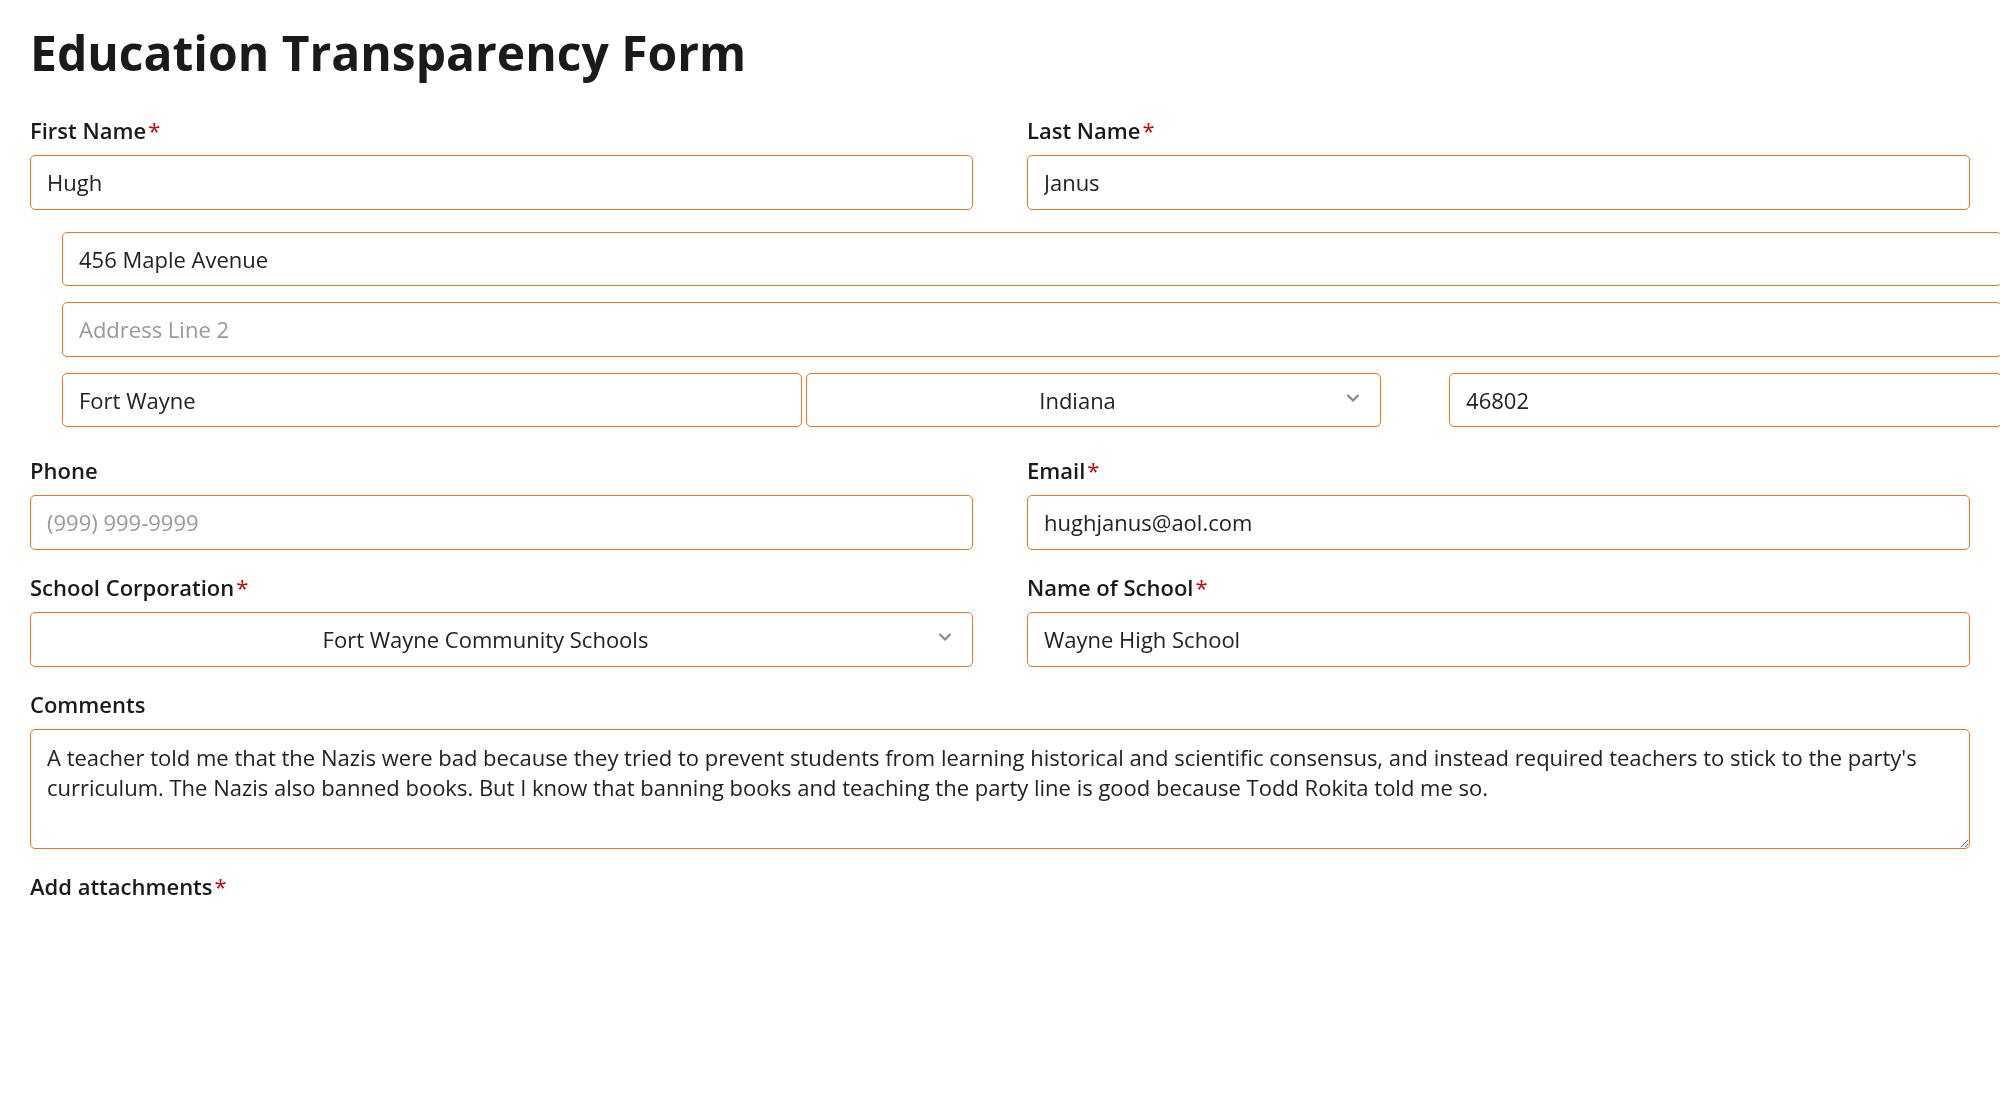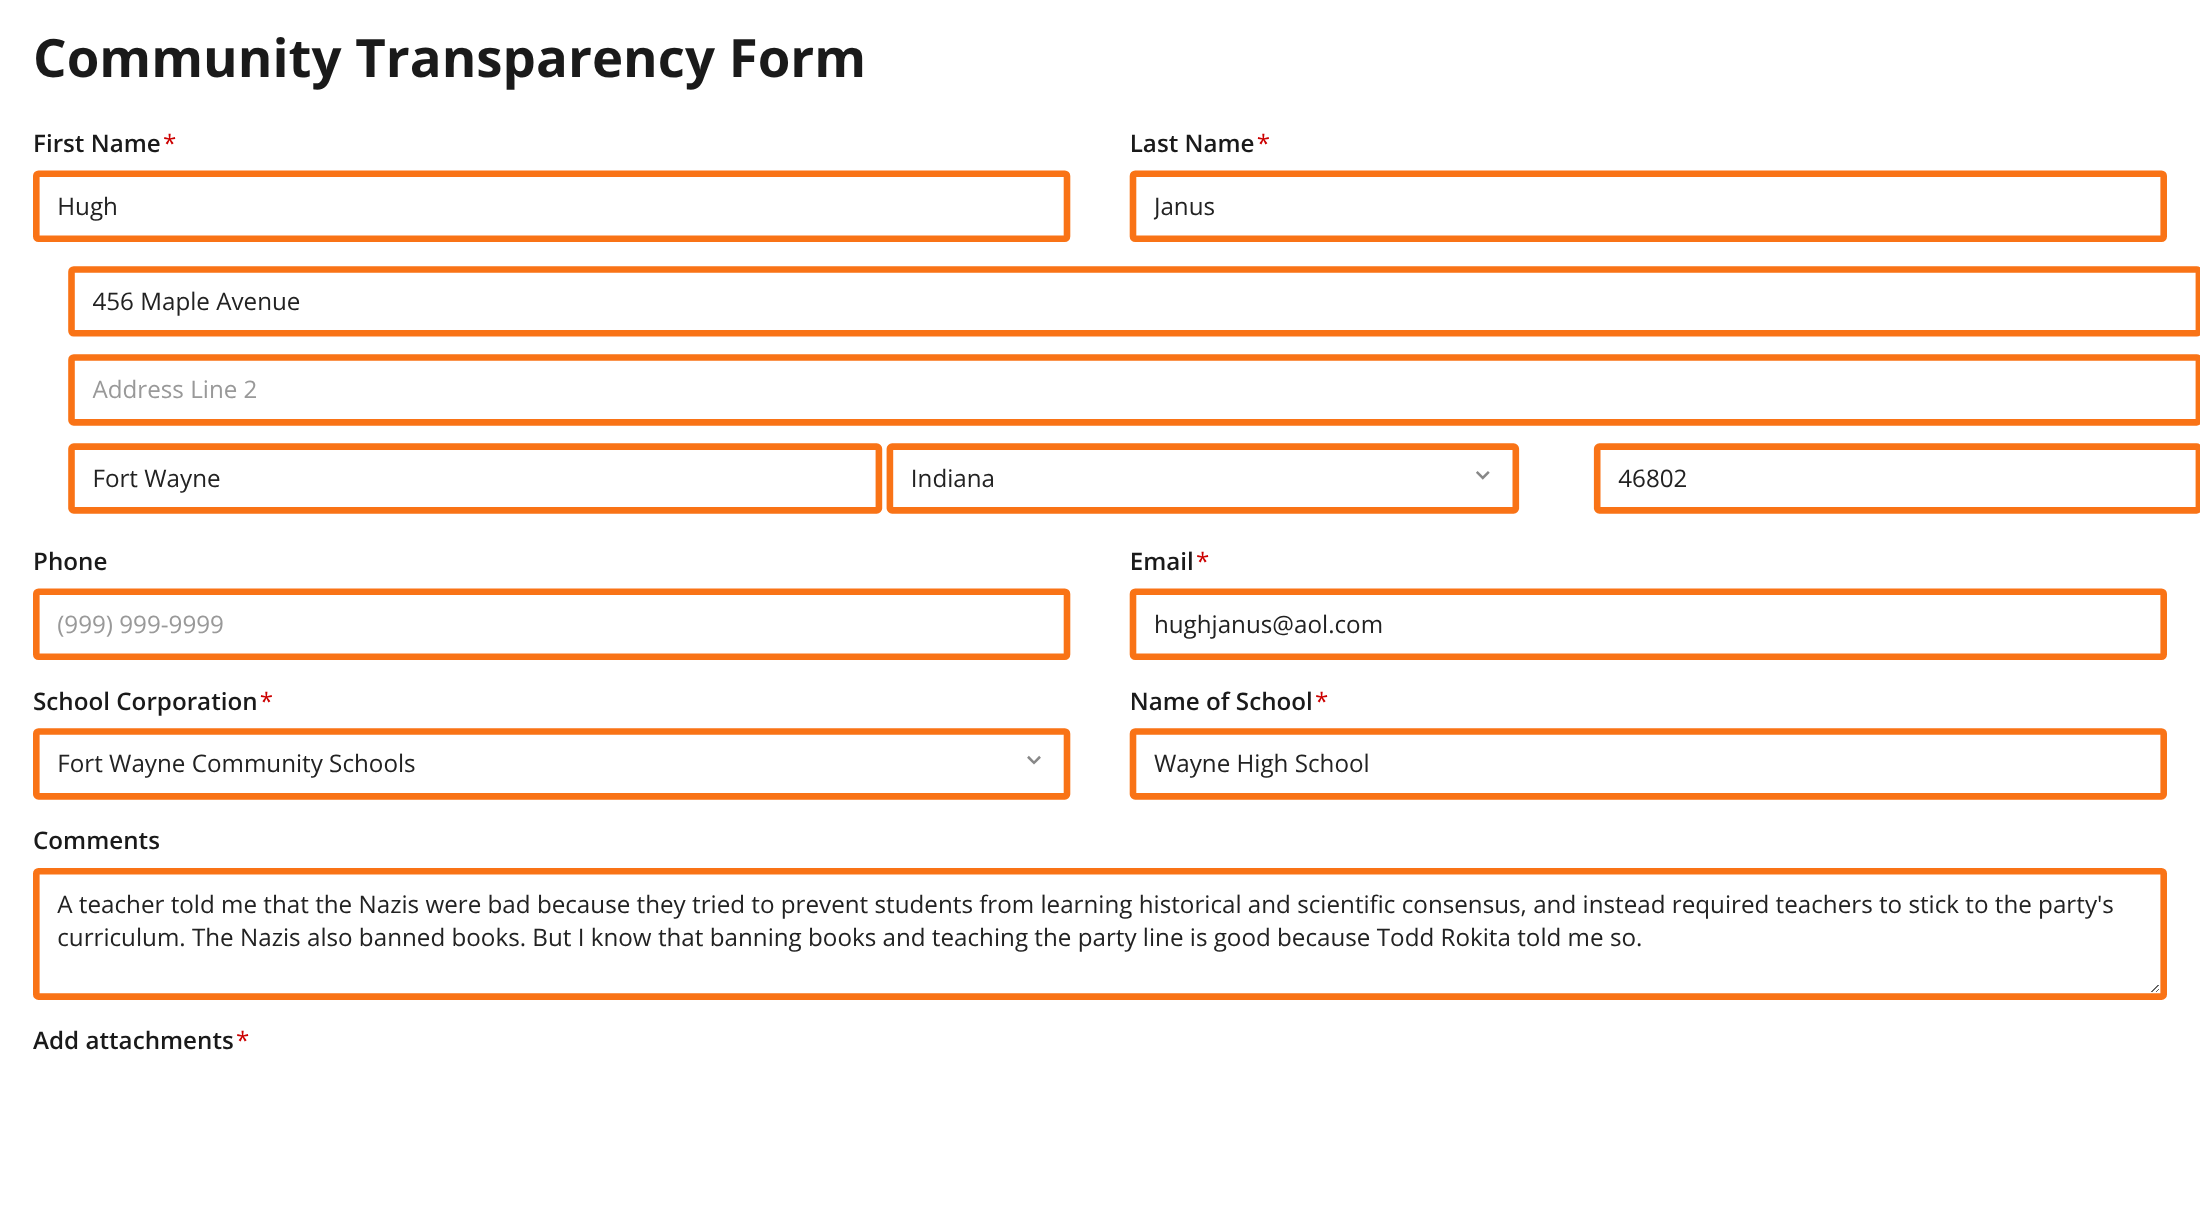--- a/index.html
+++ b/index.html
@@ -40,21 +40,21 @@
       margin-bottom: 10px;
       display: inline-block;
     }
     .required {
       color: #cc0000;
       font-weight: 400;
       margin-left: 2px;
     }
     input[type="text"], textarea, .select-wrapper {
       width: 100%;
-      border: 6px solid #f97316;
+      border: 1px solid #f97316;
       border-radius: 5px;
       padding: 12px 16px;
       font-size: 22px;
       font-family: inherit;
       color: #222222;
       background: #ffffff;
       line-height: 1.3;
     }
     input::placeholder, textarea::placeholder {
       color: #999999;
@@ -68,20 +68,21 @@
       border: none;
       background: transparent;
       padding: 12px 48px 12px 16px;
       font-size: 22px;
       font-family: inherit;
       color: #222222;
       appearance: none;
       -webkit-appearance: none;
       cursor: pointer;
       line-height: 1.3;
+      text-align: center;
     }
     .chevron {
       position: absolute;
       right: 16px;
       top: 50%;
       transform: translateY(-50%);
       pointer-events: none;
     }
     .chevron svg {
       width: 22px;
@@ -109,21 +110,21 @@
       min-height: 120px;
       line-height: 1.4;
     }
     .section-gap {
       margin-top: 28px;
     }
   </style>
 </head>
 <body>
 
-<h1>Community Transparency Form</h1>
+<h1>Education Transparency Form</h1>
 
 <div class="form-row">
   <div class="form-group">
     <label>
       <span>First Name</span><span class="required">*</span>
     </label>
     <input type="text" value="Hugh" style="">
   </div>
   <div class="form-group">
     <label>

